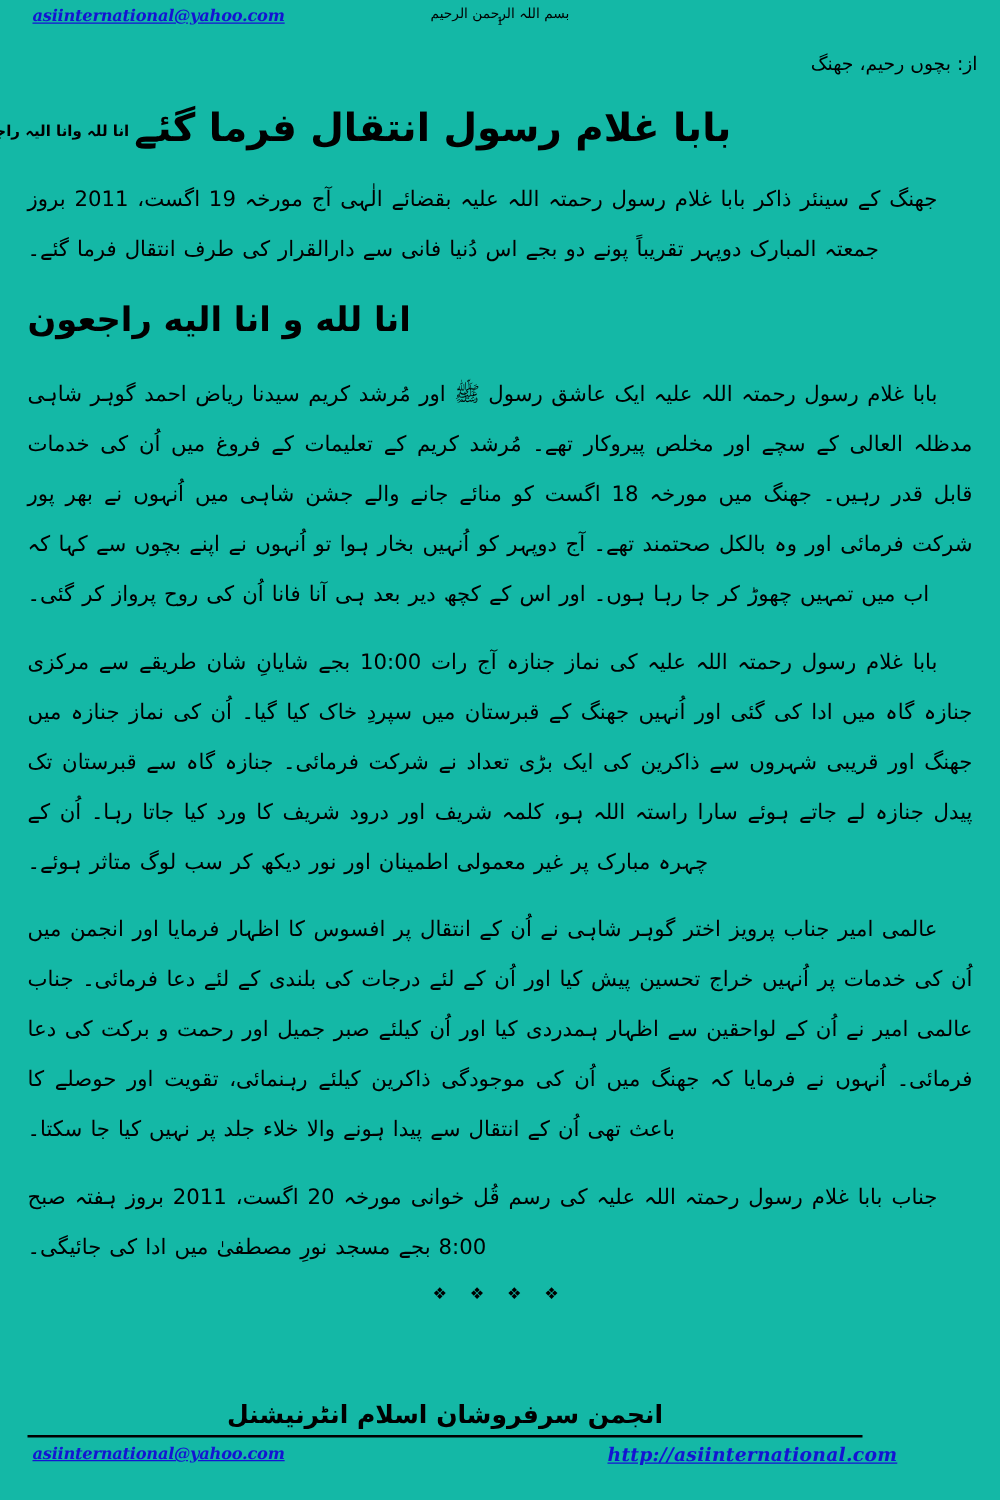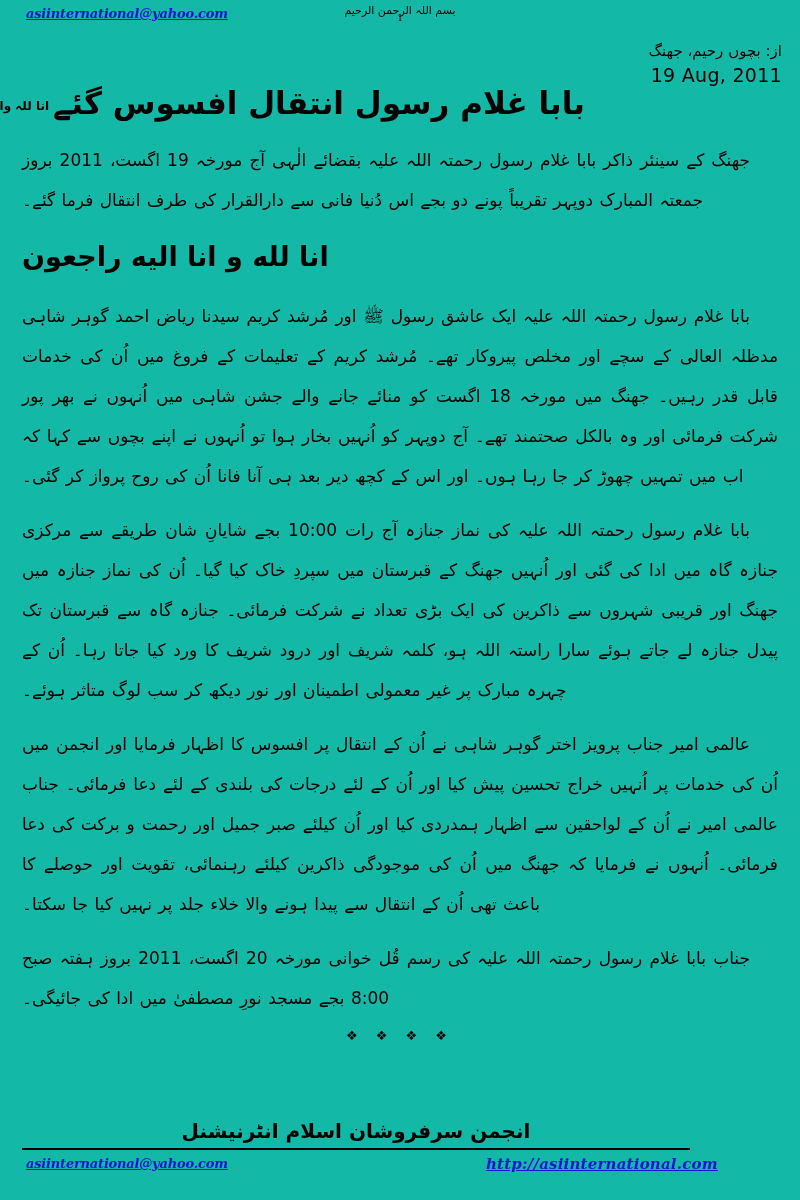--- a/index.html
+++ b/index.html
@@ -250,25 +250,24 @@
 
     <div class="bismillah-wrap">
       <span class="bismillah">بسم اللہ الرحمن الرحیم</span>
       <span class="page-number">1</span>
     </div>
   </div>
 
   <div class="masthead">
     <div class="byline">
       <span class="byline-from">از: بچوں رحیم، جھنگ</span>
-      <span class="byline-date">19 Aug, 2011</span>
     </div>
 
     <h1 class="headline-row">
-      <span class="headline-main">بابا غلام رسول انتقال افسوس گئے</span><span class="headline-sub">انا للہ وانا الیہ راجعون</span>
+      <span class="headline-main">بابا غلام رسول انتقال فرما گئے</span><span class="headline-sub">انا للہ وانا الیہ راجعون</span>
     </h1>
   </div>
 
   <div class="article">
 
     <p class="para indent">جھنگ کے سینئر ذاکر بابا غلام رسول رحمتہ اللہ علیہ بقضائے الٰہی آج مورخہ 19 اگست، 2011 بروز جمعتہ المبارک دوپہر تقریباً پونے دو بجے اس دُنیا فانی سے دارالقرار کی طرف انتقال فرما گئے۔</p>
 
     <div class="quran-line">انا لله و انا اليه راجعون</div>
 
     <p class="para indent">بابا غلام رسول رحمتہ اللہ علیہ ایک عاشق رسول ﷺ اور مُرشد کریم سیدنا ریاض احمد گوہر شاہی مدظلہ العالی کے سچے اور مخلص پیروکار تھے۔ مُرشد کریم کے تعلیمات کے فروغ میں اُن کی خدمات قابل قدر رہیں۔ جھنگ میں مورخہ 18 اگست کو منائے جانے والے جشن شاہی میں اُنہوں نے بھر پور شرکت فرمائی اور وہ بالکل صحتمند تھے۔ آج دوپہر کو اُنہیں بخار ہوا تو اُنہوں نے اپنے بچوں سے کہا کہ اب میں تمہیں چھوڑ کر جا رہا ہوں۔ اور اس کے کچھ دیر بعد ہی آنا فانا اُن کی روح پرواز کر گئی۔</p>

